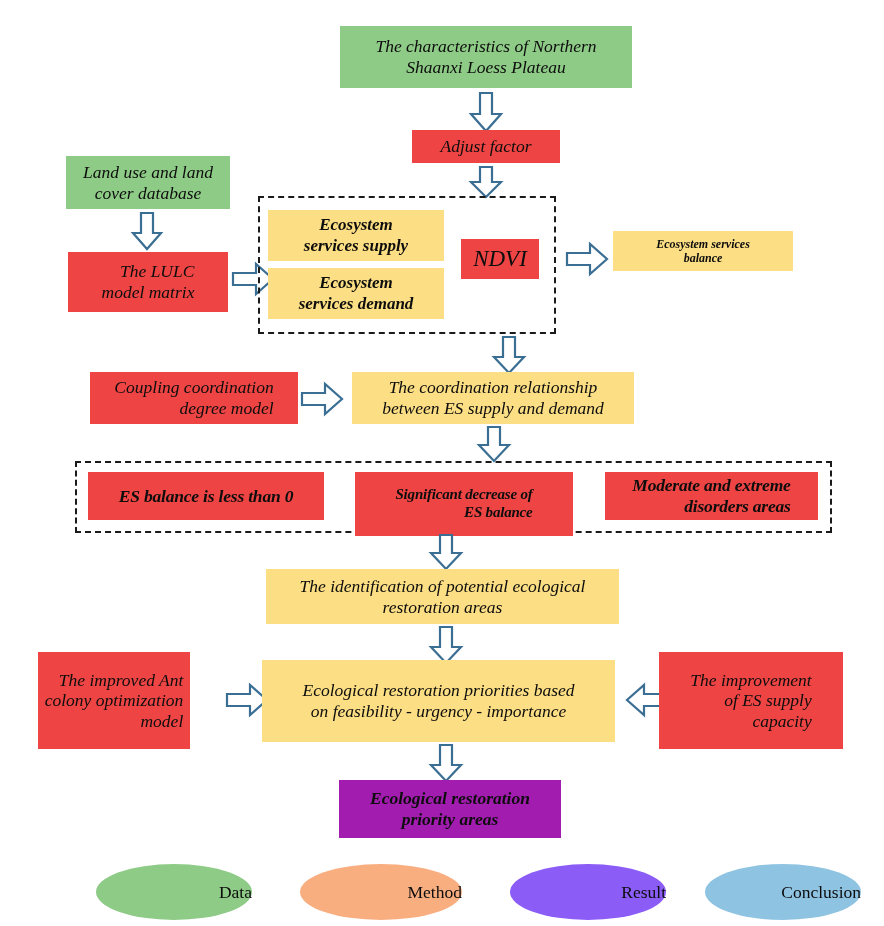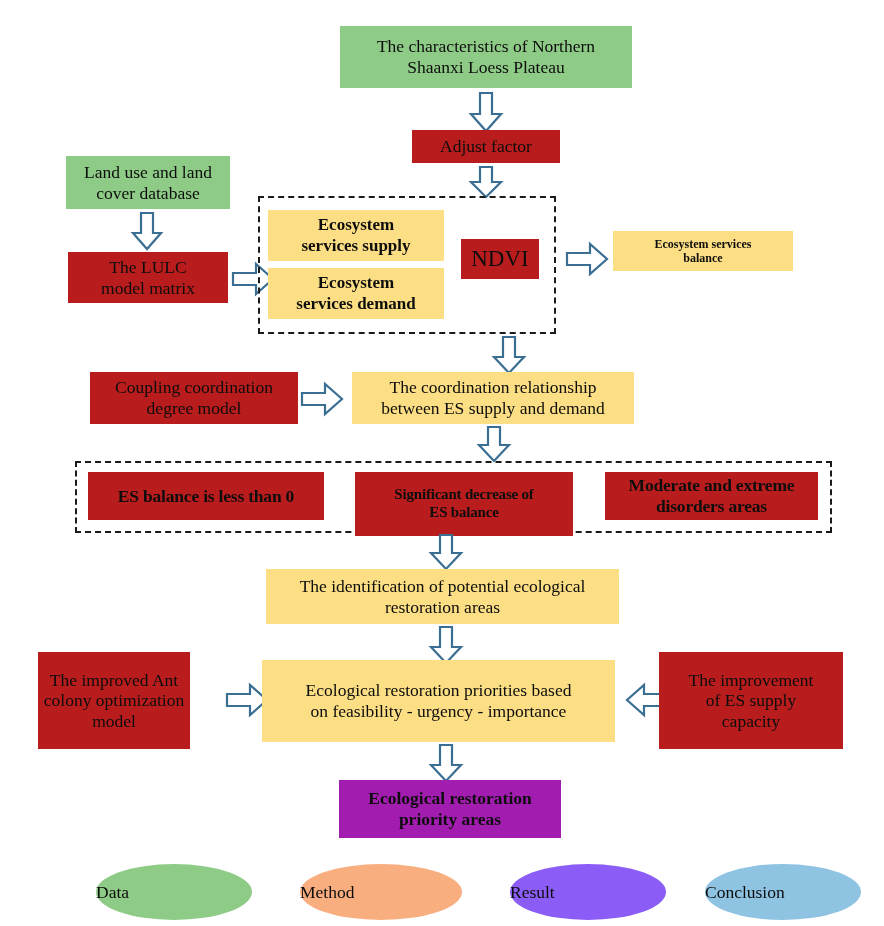--- a/index.html
+++ b/index.html
@@ -19,23 +19,24 @@
   .node {
     position: absolute;
     box-sizing: border-box;
     display: flex;
     align-items: center;
     justify-content: center;
     text-align: center;
     line-height: 1.18;
     padding: 2px 4px;
     white-space: pre-line;
+    font-style: italic;
   }
   .green  { background: #8ECB86; }
-  .orange { background: #b91c1c; }
+  .orange { background: #ef4444; text-align: right; }
   .yellow { background: #FCDE84; }
   .blue   { background: #a21caf; }
 
   .bold { font-weight: bold; }
   .cond { font-stretch: semi-condensed; letter-spacing: -0.2px; }
 
   .dashbox {
     position: absolute;
     box-sizing: border-box;
     border: 2px dashed #1a1a1a;
@@ -51,21 +52,21 @@
     fill: #ffffff;
     stroke: #3B6E93;
     stroke-width: 2.2;
     stroke-linejoin: miter;
   }
 
   .legend-item {
     position: absolute;
     display: flex;
     align-items: center;
-    justify-content: flex-start;
+    justify-content: flex-end;
     border-radius: 50%;
     text-align: center;
   }
 </style>
 </head>
 <body>
 
 <div id="canvas">
 
   <div class="node green" style="left:340px; top:26px; width:292px; height:62px; font-size:17.5px;">The characteristics of Northern
@@ -87,21 +88,21 @@
 
   <div class="node green" style="left:66px; top:156px; width:164px; height:53px; font-size:17.5px;">Land use and land
 cover database</div>
 
   <div class="arrow" style="left:132px; top:212px; width:30px; height:38px;">
     <svg width="30" height="38" viewBox="0 0 30 38">
       <path d="M9 1 L21 1 L21 21 L29 21 L15 37 L1 21 L9 21 Z"></path>
     </svg>
   </div>
 
-  <div class="node orange" style="left:68px; top:252px; width:160px; height:51px; font-size:17.5px;">The LULC
+  <div class="node orange" style="left:68px; top:252px; width:160px; height:60px; font-size:17.5px;">The LULC
 model matrix</div>
 
   <div class="arrow" style="left:232px; top:263px; width:42px; height:32px;">
     <svg width="42" height="32" viewBox="0 0 42 32">
       <path d="M1 10 L24 10 L24 1 L41 16 L24 31 L24 22 L1 22 Z"></path>
     </svg>
   </div>
 
   <div class="dashbox" style="left:258px; top:196px; width:298px; height:138px;"></div>
 

